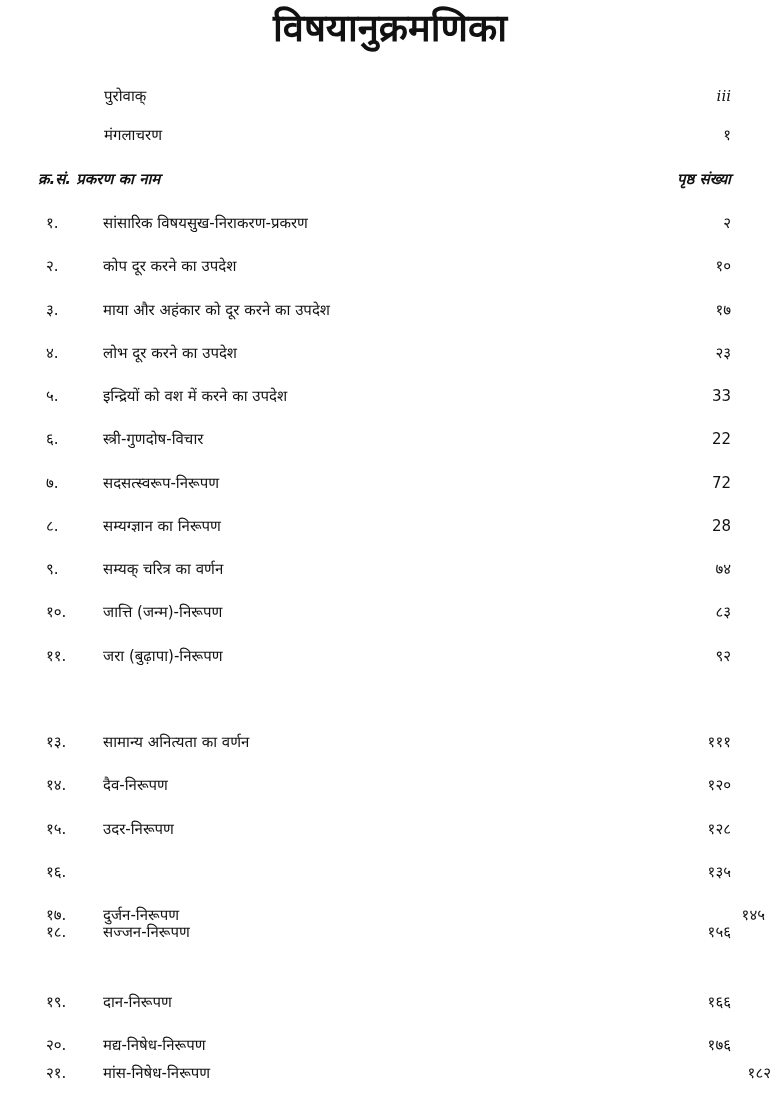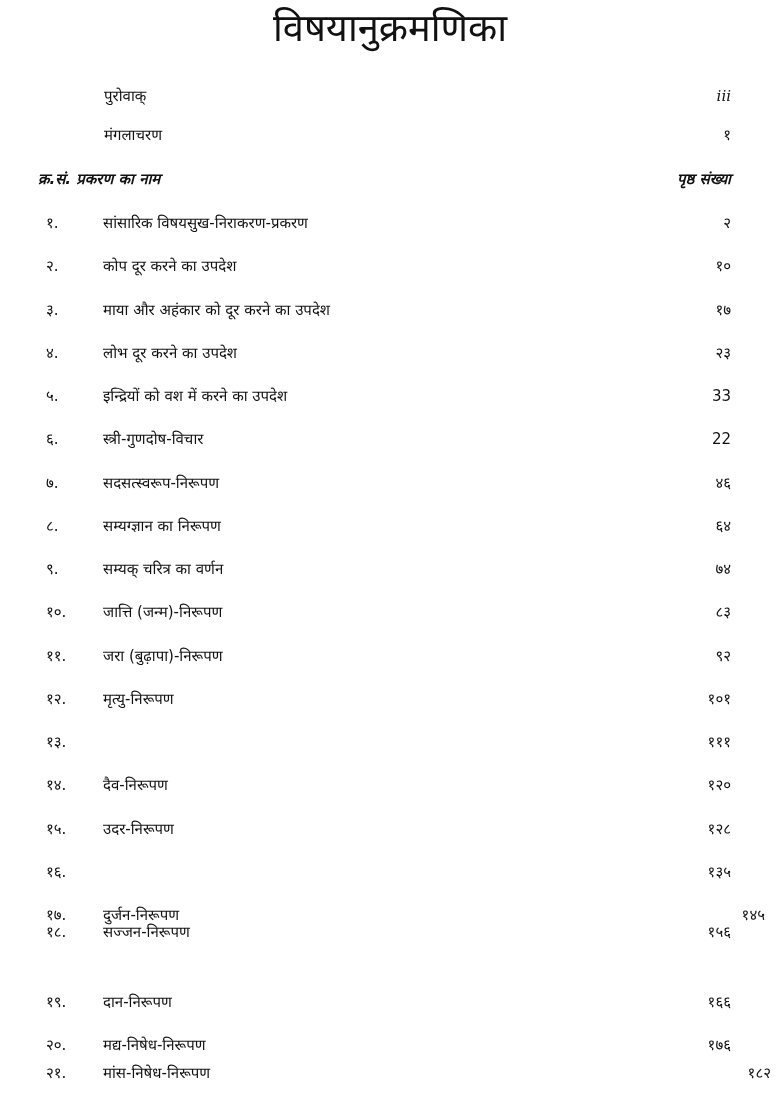--- a/index.html
+++ b/index.html
@@ -21,21 +21,21 @@
       width: 780px;
       height: 1108px;
     }
     .title {
       position: absolute;
       top: 2px;
       left: 0;
       width: 780px;
       text-align: center;
       font-size: 38px;
-      font-weight: normal;
+      font-weight: bold;
       letter-spacing: 0px;
       line-height: 52px;
     }
     .row {
       position: absolute;
       left: 0;
       width: 780px;
       height: 40px;
       font-size: 15px;
       line-height: 40px;
@@ -119,49 +119,45 @@
     <span class="page-no">33</span>
   </div>
   <div class="row" style="top:419px;">
     <span class="num">६.</span>
     <span class="name">स्त्री-गुणदोष-विचार</span>
     <span class="page-no">22</span>
   </div>
   <div class="row" style="top:463px;">
     <span class="num">७.</span>
     <span class="name">सदसत्स्वरूप-निरूपण</span>
-    <span class="page-no">४६</span>
+    <span class="page-no">72</span>
   </div>
   <div class="row" style="top:506px;">
     <span class="num">८.</span>
     <span class="name">सम्यग्ज्ञान का निरूपण</span>
-    <span class="page-no">६४</span>
+    <span class="page-no">28</span>
   </div>
   <div class="row" style="top:549px;">
     <span class="num">९.</span>
     <span class="name">सम्यक् चरित्र का वर्णन</span>
     <span class="page-no">७४</span>
   </div>
   <div class="row" style="top:592px;">
     <span class="num">१०.</span>
     <span class="name">जात्ति (जन्म)-निरूपण</span>
     <span class="page-no">८३</span>
   </div>
   <div class="row" style="top:636px;">
     <span class="num">११.</span>
     <span class="name">जरा (बुढ़ापा)-निरूपण</span>
     <span class="page-no">९२</span>
   </div>
-  <div class="row" style="top:679px;">
-    <span class="num">१२.</span>
-    <span class="name">मृत्यु-निरूपण</span>
-    <span class="page-no">१०१</span>
-  </div>
   <div class="row" style="top:722px;">
     <span class="num">१३.</span>
+    <span class="name">सामान्य अनित्यता का वर्णन</span>
     <span class="page-no">१११</span>
   </div>
   <div class="row" style="top:765px;">
     <span class="num">१४.</span>
     <span class="name">दैव-निरूपण</span>
     <span class="page-no">१२०</span>
   </div>
   <div class="row" style="top:809px;">
     <span class="num">१५.</span>
     <span class="name">उदर-निरूपण</span>

